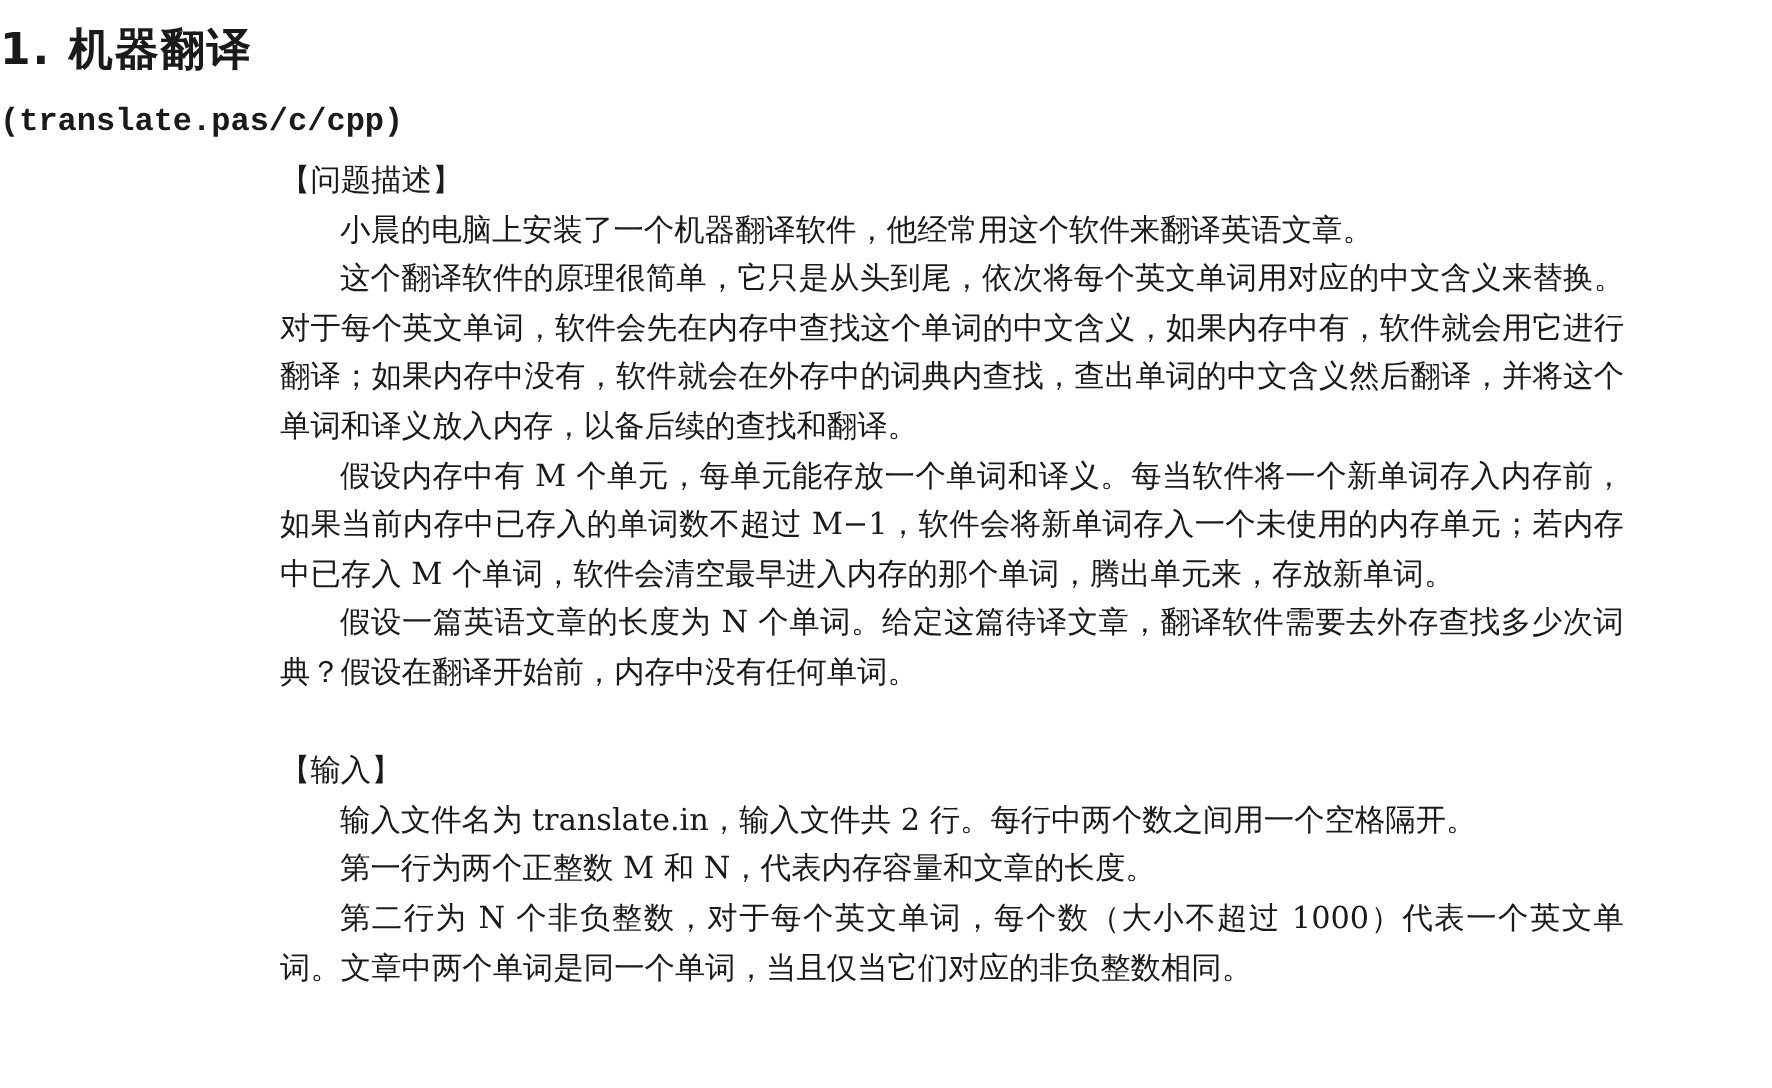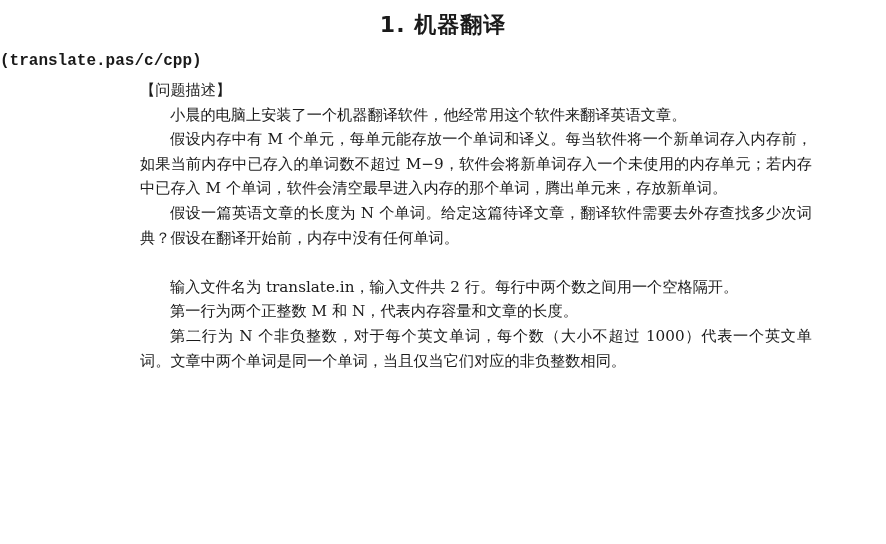--- a/index.html
+++ b/index.html
@@ -1,34 +1,36 @@
 <!DOCTYPE html>
 <html><head>
 <meta charset="utf-8">
 <style>
   html, body { margin: 0; padding: 0; background: #ffffff; }
   body { width: 886px; height: 544px; overflow: hidden; position: relative;
          font-family: "DejaVu Serif", "Liberation Serif", serif; color: #1a1a1a; }
-  .title { position: absolute; top: 10px; left: 0; width: 886px; text-align: center;
+  .title { position: absolute; top: 10px; left: 0; width: 886px; 
            font-family: "DejaVu Sans", sans-serif; font-weight: bold; font-size: 22px; letter-spacing: 1px; }
   .subtitle { position: absolute; top: 52px; left: 0; width: 886px; text-align: left;
               font-family: "Liberation Mono", "DejaVu Sans Mono", monospace; font-weight: bold; font-size: 16px; }
   .content { position: absolute; top: 78px; left: 140px; width: 672px; font-size: 15.2px; line-height: 24.6px; }
   .section-head { margin: 0; }
   .para { margin: 0; text-indent: 30px; text-align: justify; }
   .gap { height: 24.6px; }
 </style>
 </head>
 <body>
 
 <div class="title">1. 机器翻译</div>
 <div class="subtitle">(translate.pas/c/cpp)</div>
 
 <div class="content">
   <p class="section-head">【问题描述】</p>
   <p class="para">小晨的电脑上安装了一个机器翻译软件，他经常用这个软件来翻译英语文章。</p>
-  <p class="para">假设内存中有 M 个单元，每单元能存放一个单词和译义。每当软件将一个新单词存入内存前，如果当前内存中已存入的单词数不超过 M−9，软件会将新单词存入一个未使用的内存单元；若内存中已存入 M 个单词，软件会清空最早进入内存的那个单词，腾出单元来，存放新单词。</p>
+  <p class="para">这个翻译软件的原理很简单，它只是从头到尾，依次将每个英文单词用对应的中文含义来替换。对于每个英文单词，软件会先在内存中查找这个单词的中文含义，如果内存中有，软件就会用它进行翻译；如果内存中没有，软件就会在外存中的词典内查找，查出单词的中文含义然后翻译，并将这个单词和译义放入内存，以备后续的查找和翻译。</p>
+  <p class="para">假设内存中有 M 个单元，每单元能存放一个单词和译义。每当软件将一个新单词存入内存前，如果当前内存中已存入的单词数不超过 M−1，软件会将新单词存入一个未使用的内存单元；若内存中已存入 M 个单词，软件会清空最早进入内存的那个单词，腾出单元来，存放新单词。</p>
   <p class="para">假设一篇英语文章的长度为 N 个单词。给定这篇待译文章，翻译软件需要去外存查找多少次词典？假设在翻译开始前，内存中没有任何单词。</p>
   <div class="gap"></div>
+  <p class="section-head">【输入】</p>
   <p class="para">输入文件名为 translate.in，输入文件共 2 行。每行中两个数之间用一个空格隔开。</p>
   <p class="para">第一行为两个正整数 M 和 N，代表内存容量和文章的长度。</p>
   <p class="para">第二行为 N 个非负整数，对于每个英文单词，每个数（大小不超过 1000）代表一个英文单词。文章中两个单词是同一个单词，当且仅当它们对应的非负整数相同。</p>
 </div>
 
 </body></html>

